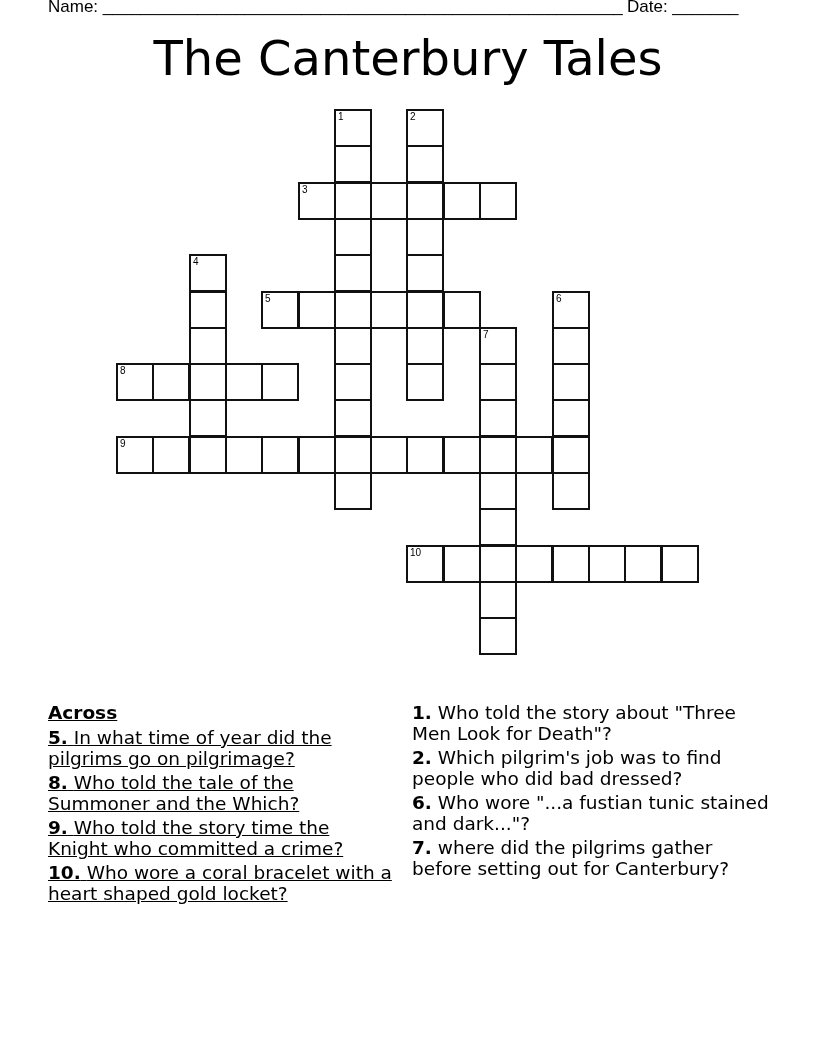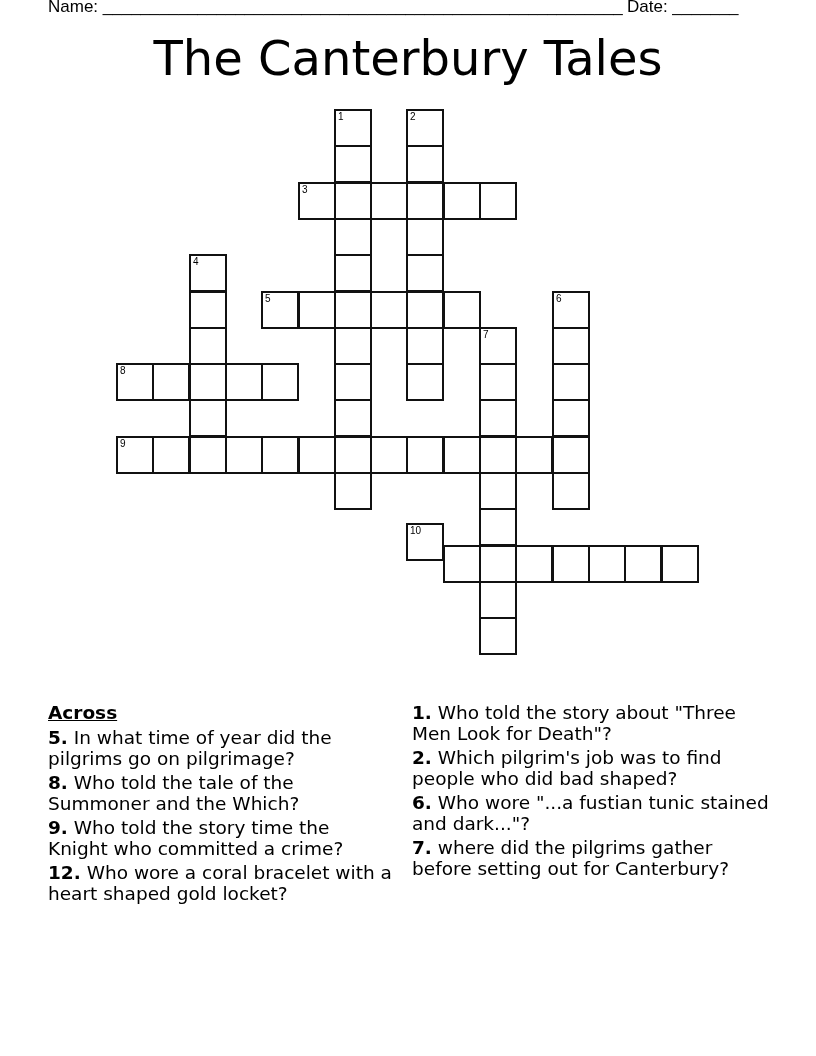--- a/index.html
+++ b/index.html
@@ -4,21 +4,21 @@
 <style>
   html, body { margin: 0; padding: 0; background: #fff; }
   body { width: 816px; height: 1056px; position: relative; overflow: hidden; font-family: "DejaVu Sans", sans-serif; color: #000; }
   .header-line { position: absolute; top: -3px; left: 48px; font-family: "Liberation Sans", sans-serif; font-size: 17px; white-space: pre; }
   .date-line { position: absolute; top: -3px; left: 627px; font-family: "Liberation Sans", sans-serif; font-size: 17px; white-space: pre; }
   .title { position: absolute; top: 30px; left: 0; width: 816px; text-align: center; font-family: "DejaVu Sans", sans-serif; font-size: 48px; font-weight: normal; letter-spacing: 0px; }
   #grid { position: absolute; left: 0; top: 0; width: 816px; height: 700px; }
   .cell { position: absolute; box-sizing: border-box; border: 2px solid #111; background: #fff; width: 38px; height: 38px; }
   .cell .num { position: absolute; top: 1px; left: 2px; font-family: "Liberation Sans", sans-serif; font-size: 10px; line-height: 10px; }
   .clues { position: absolute; top: 702px; font-family: "DejaVu Sans", sans-serif; font-size: 18.5px; line-height: 21px; }
-  .clues.across { left: 48px; width: 345px; }
+  .clues.across { left: 48px; width: 345px; text-decoration: underline; }
   .clues.down { left: 412px; width: 360px; }
   .clue-heading { font-weight: bold; text-decoration: underline; margin-bottom: 4px; }
   .clue { margin-bottom: 3px; }
   .clue b { font-weight: bold; }
 </style>
 </head>
 <body>
 
 <div class="header-line">Name: _______________________________________________________</div>
 <div class="date-line">Date: _______</div>
@@ -97,37 +97,37 @@
     </div>
     <div class="cell" style="left: 152px; top: 436px;"></div>
     <div class="cell" style="left: 189px; top: 436px;"></div>
     <div class="cell" style="left: 225px; top: 436px;"></div>
     <div class="cell" style="left: 261px; top: 436px;"></div>
     <div class="cell" style="left: 298px; top: 436px;"></div>
     <div class="cell" style="left: 370px; top: 436px;"></div>
     <div class="cell" style="left: 406px; top: 436px;"></div>
     <div class="cell" style="left: 443px; top: 436px;"></div>
     <div class="cell" style="left: 515px; top: 436px;"></div>
-    <div class="cell" style="left: 406px; top: 523px;">
+    <div class="cell" style="left: 406px; top: 545px;">
       <span class="num">10</span>
     </div>
     <div class="cell" style="left: 443px; top: 545px;"></div>
     <div class="cell" style="left: 515px; top: 545px;"></div>
     <div class="cell" style="left: 552px; top: 545px;"></div>
     <div class="cell" style="left: 588px; top: 545px;"></div>
     <div class="cell" style="left: 624px; top: 545px;"></div>
     <div class="cell" style="left: 661px; top: 545px;"></div>
   </div>
 
 <div class="clues across">
   <div class="clue-heading">Across</div>
   <div class="clue"><b>5.</b> <span>In what time of year did the pilgrims go on pilgrimage?</span></div>
   <div class="clue"><b>8.</b> <span>Who told the tale of the Summoner and the Which?</span></div>
   <div class="clue"><b>9.</b> <span>Who told the story time the Knight who committed a crime?</span></div>
-  <div class="clue"><b>12.</b> <span>Who wore a coral bracelet with a heart shaped gold locket?</span></div>
+  <div class="clue"><b>10.</b> <span>Who wore a coral bracelet with a heart shaped gold locket?</span></div>
 </div>
 
 <div class="clues down">
   <div class="clue"><b>1.</b> <span>Who told the story about "Three Men Look for Death"?</span></div>
-  <div class="clue"><b>2.</b> <span>Which pilgrim's job was to find people who did bad shaped?</span></div>
+  <div class="clue"><b>2.</b> <span>Which pilgrim's job was to find people who did bad dressed?</span></div>
   <div class="clue"><b>6.</b> <span>Who wore "...a fustian tunic stained and dark..."?</span></div>
   <div class="clue"><b>7.</b> <span>where did the pilgrims gather before setting out for Canterbury?</span></div>
 </div>
 
 </body></html>

